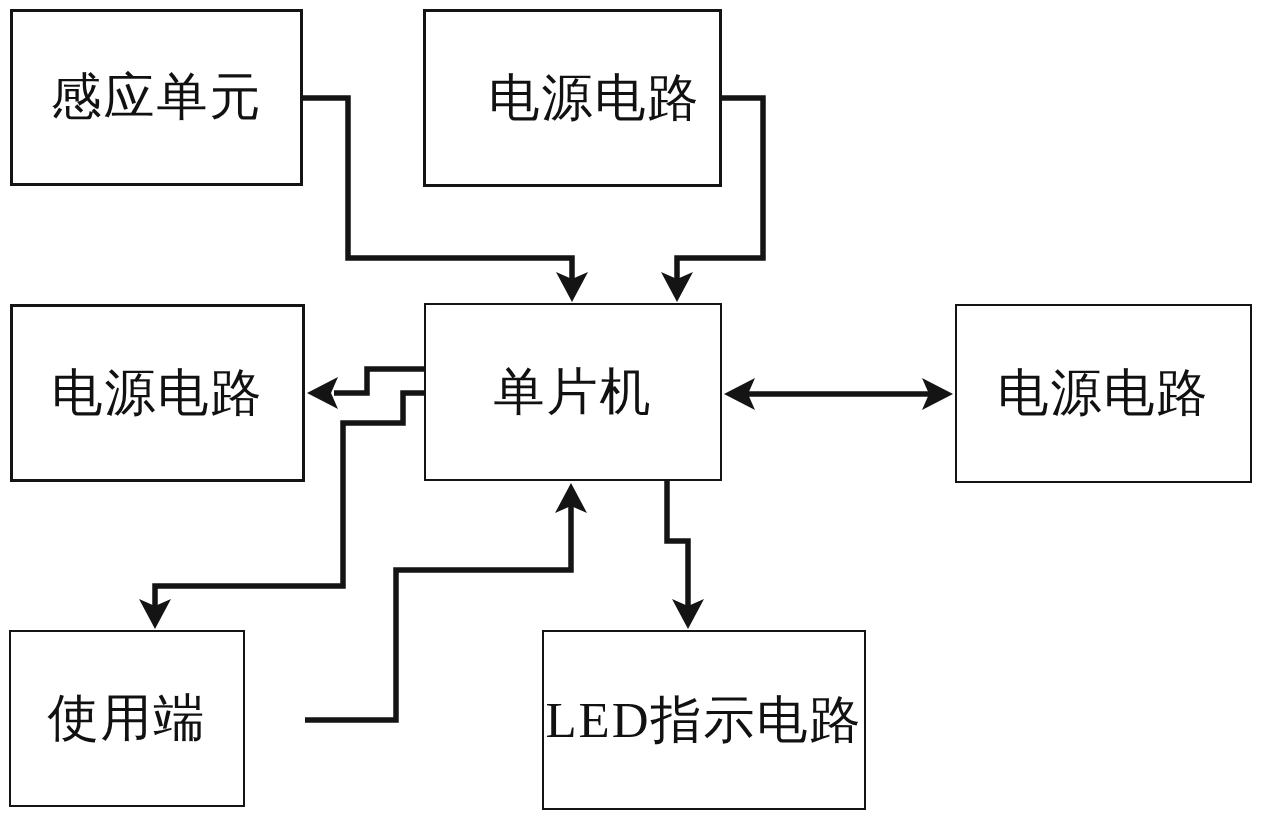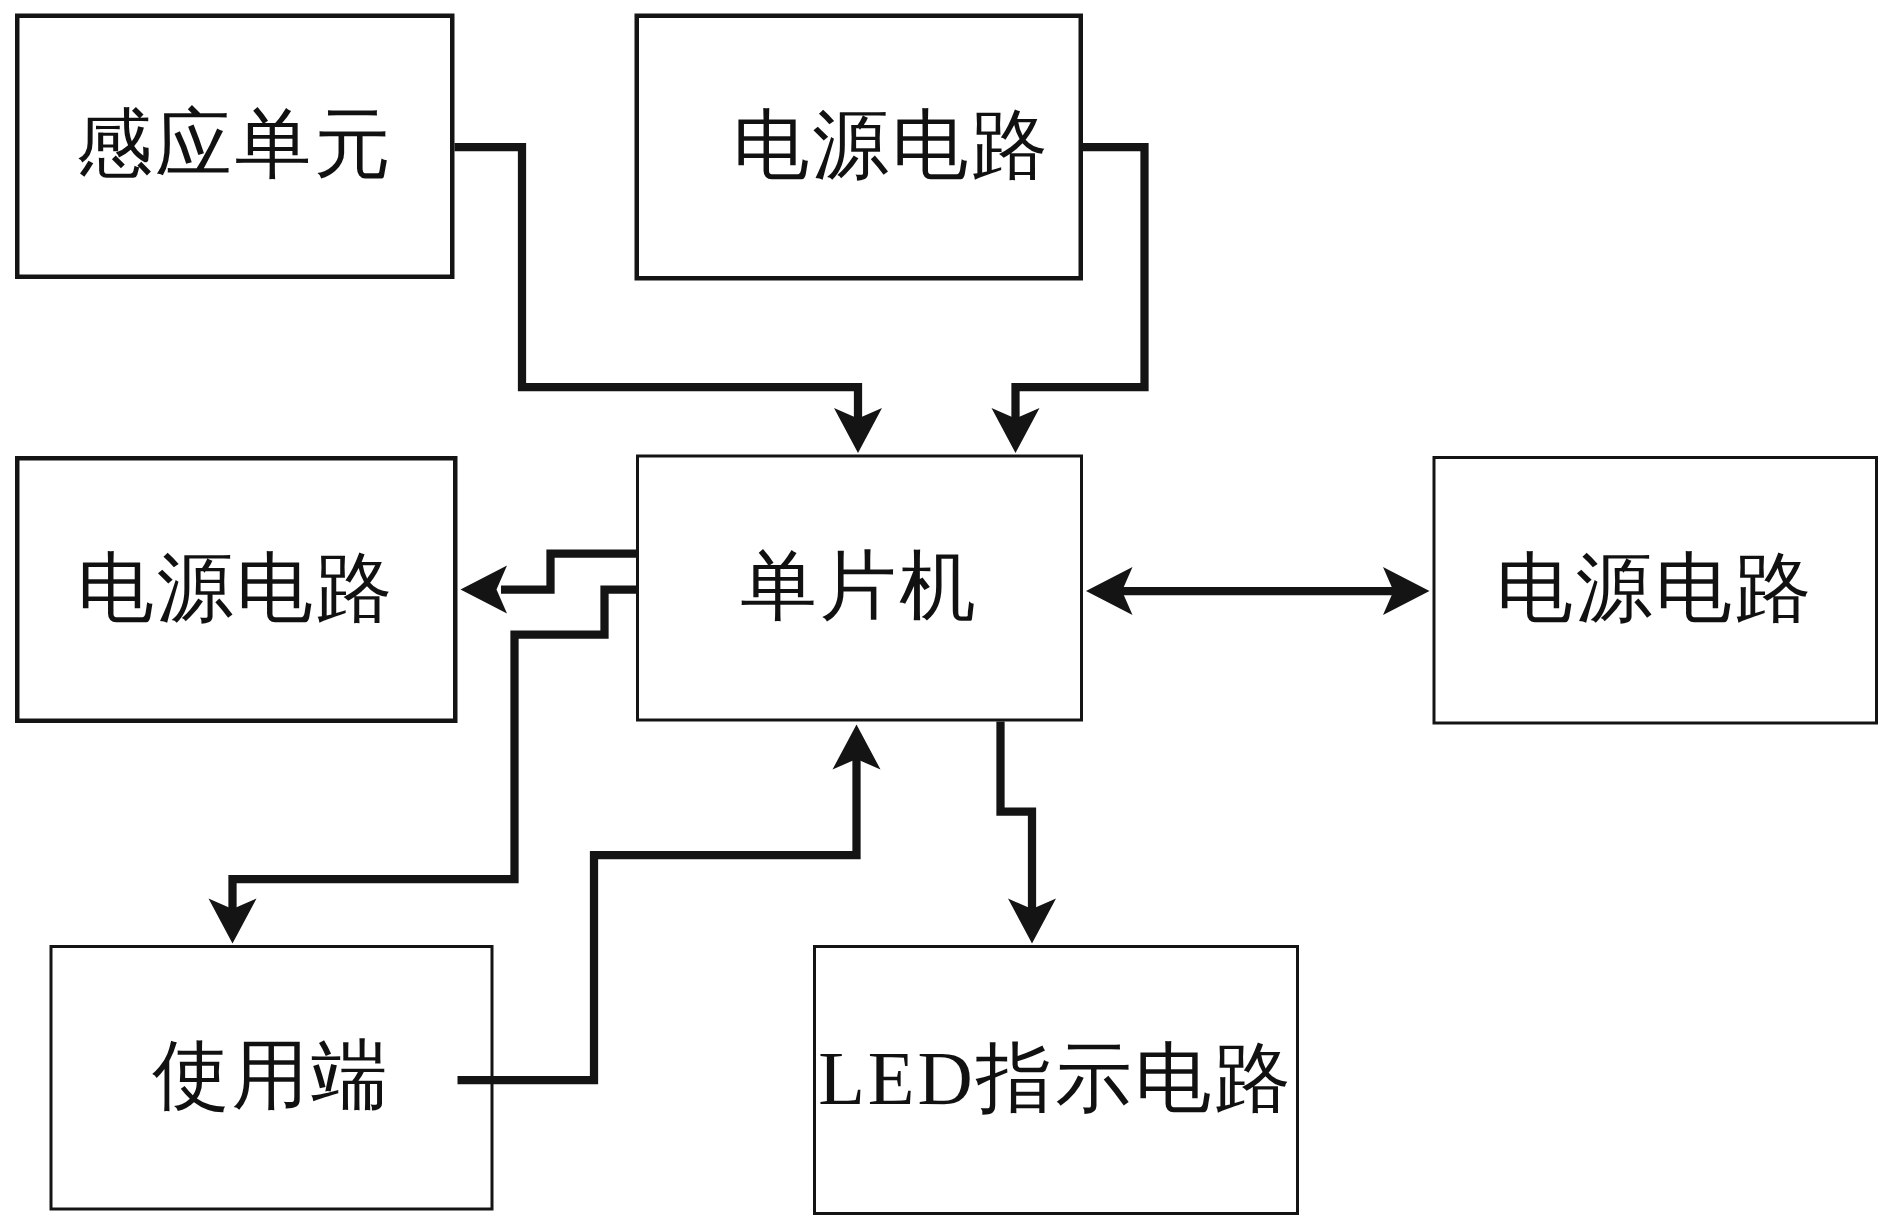--- a/index.html
+++ b/index.html
@@ -79,21 +79,21 @@
   </div>
 
   <div class="node" style="left:424px;top:303px;width:298px;height:178px;border-width:2.5px;">
     <span class="lbl">单片机</span>
   </div>
 
   <div class="node b2" style="left:955px;top:304px;width:297px;height:179px;">
     <span class="lbl">电源电路</span>
   </div>
 
-  <div class="node b2" style="left:9px;top:630px;width:296px;height:177px;margin-left:24px;">
+  <div class="node b2" style="left:9px;top:630px;width:236px;height:177px;">
     <span class="lbl">使用端</span>
   </div>
 
   <div class="node b2" style="left:542px;top:630px;width:324px;height:180px;">
     <span class="lbl">LED指示电路</span>
   </div>
 
 </div>
 
 </body></html>

